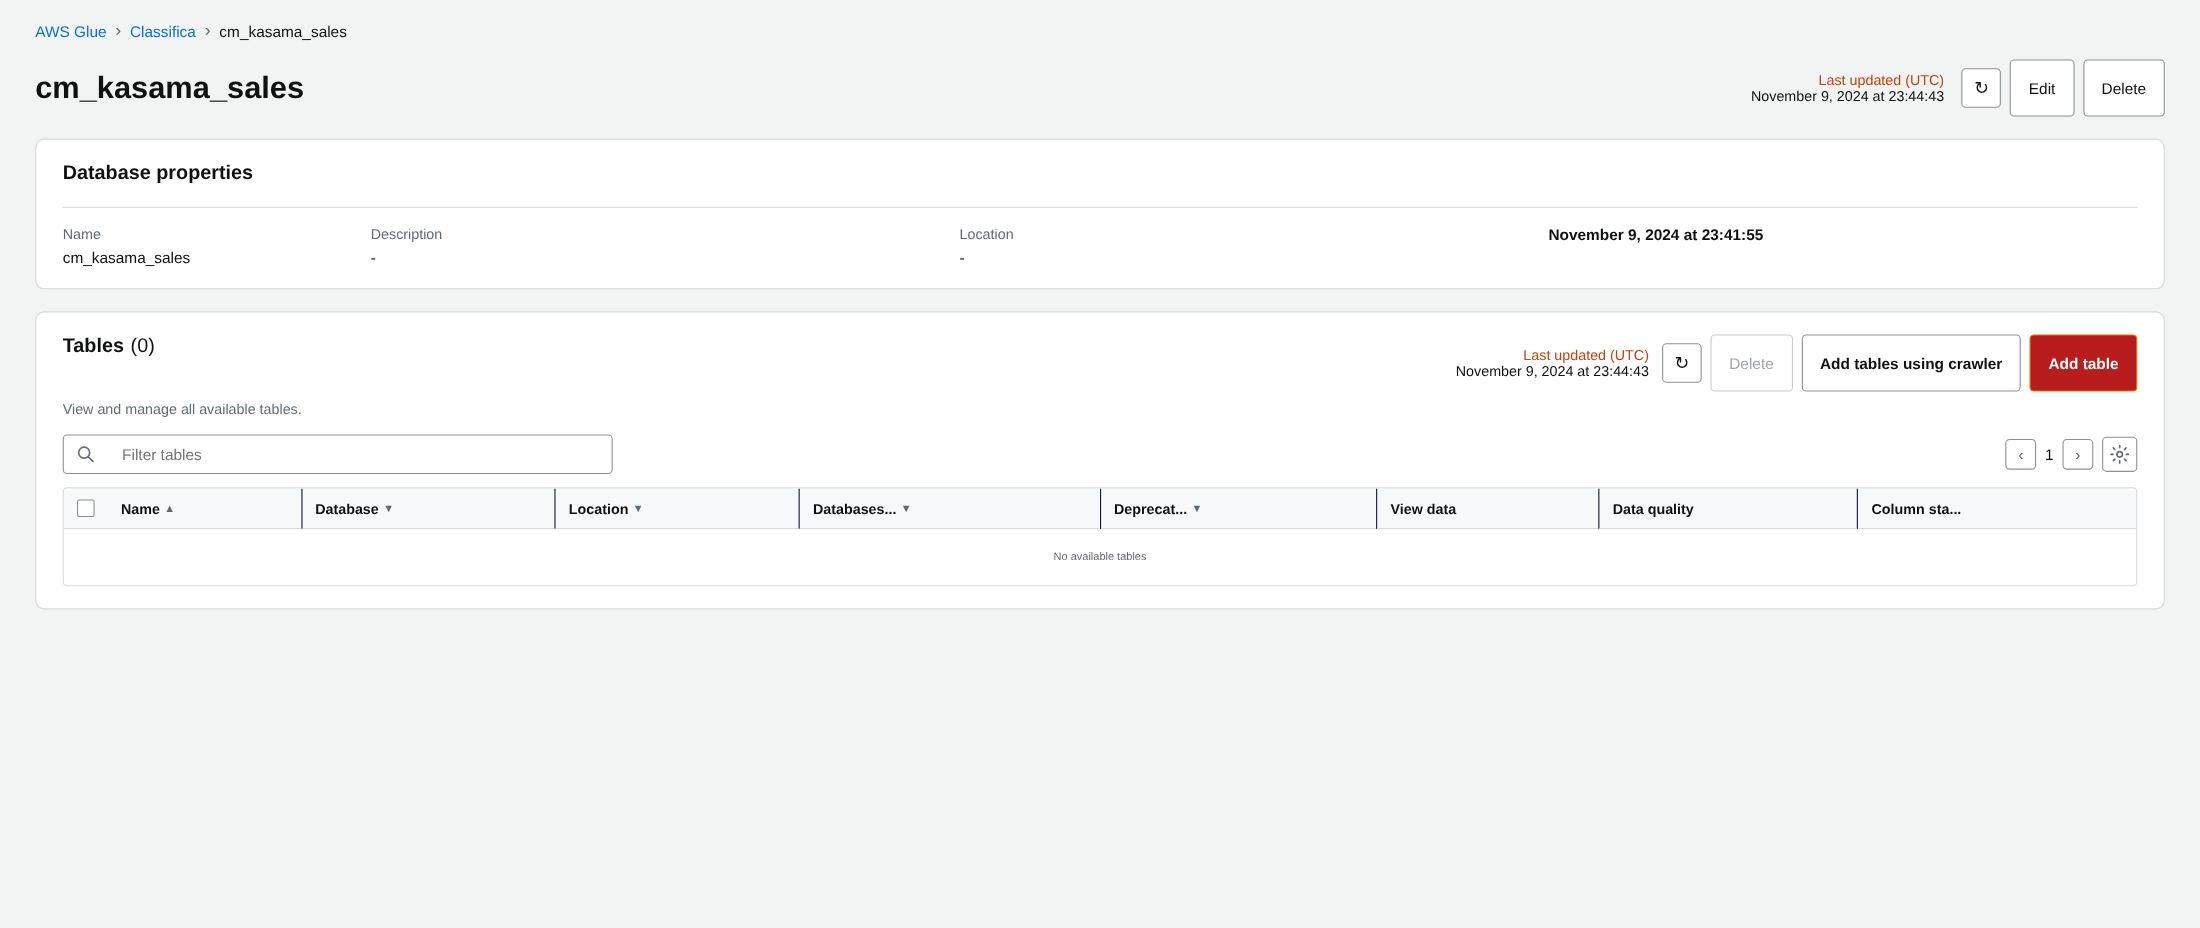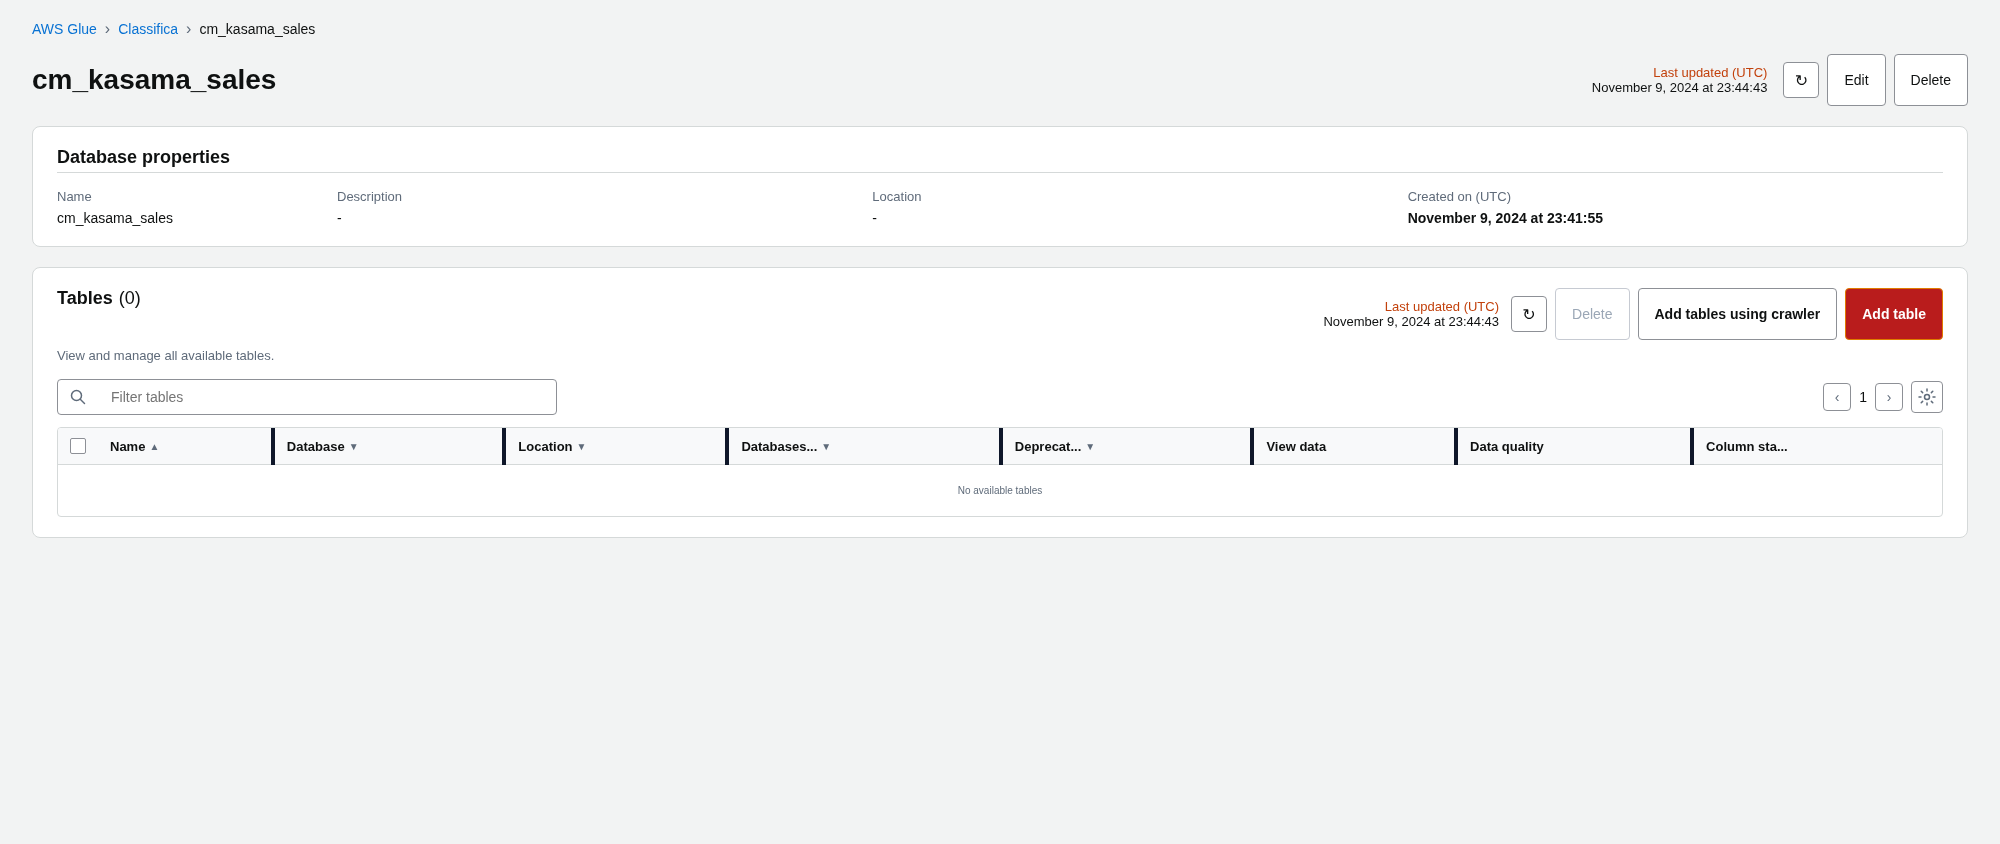--- a/index.html
+++ b/index.html
@@ -97,21 +97,21 @@
     .card {
       background: #fff;
       border: 1px solid #d5d9d9;
       border-radius: 8px;
       padding: 20px 24px;
       margin-bottom: 20px;
     }
     .card-title {
       font-size: 18px;
       font-weight: 700;
-      margin-bottom: 4px;
+      margin-bottom: 20px;
     }
     .properties-grid {
       display: grid;
       grid-template-columns: 280px 1fr 1fr 1fr;
       border-top: 1px solid #d5d9d9;
       padding-top: 16px;
       gap: 0;
     }
     .prop-col { padding-right: 24px; }
     .prop-label {
@@ -262,21 +262,21 @@
     }
     .checkbox {
       width: 16px;
       height: 16px;
       border: 1px solid #8d9096;
       border-radius: 2px;
       background: #fff;
       cursor: pointer;
     }
     .col-divider {
-      border-left: 4px solid #0f172a;
+      border-left: 1px solid #0f172a;
       padding-left: 12px;
     }
     .search-icon-svg {
       color: #5f6b7a;
       flex-shrink: 0;
     }
   </style>
 </head>
 <body>
 
@@ -314,21 +314,20 @@
       </div>
       <div class="prop-col">
         <div class="prop-label">Description</div>
         <div class="prop-value">-</div>
       </div>
       <div class="prop-col">
         <div class="prop-label">Location</div>
         <div class="prop-value">-</div>
       </div>
       <div class="prop-col">
-        <div class="prop-label">Created on (UTC)</div>
         <div class="prop-value bold">November 9, 2024 at 23:41:55</div>
       </div>
     </div>
   </div>
 
   <div class="tables-card">
     <div class="tables-header">
       <div class="tables-title-area">
         <div style="display:flex;align-items:baseline;gap:6px;">
           <span class="tables-title">Tables</span>

